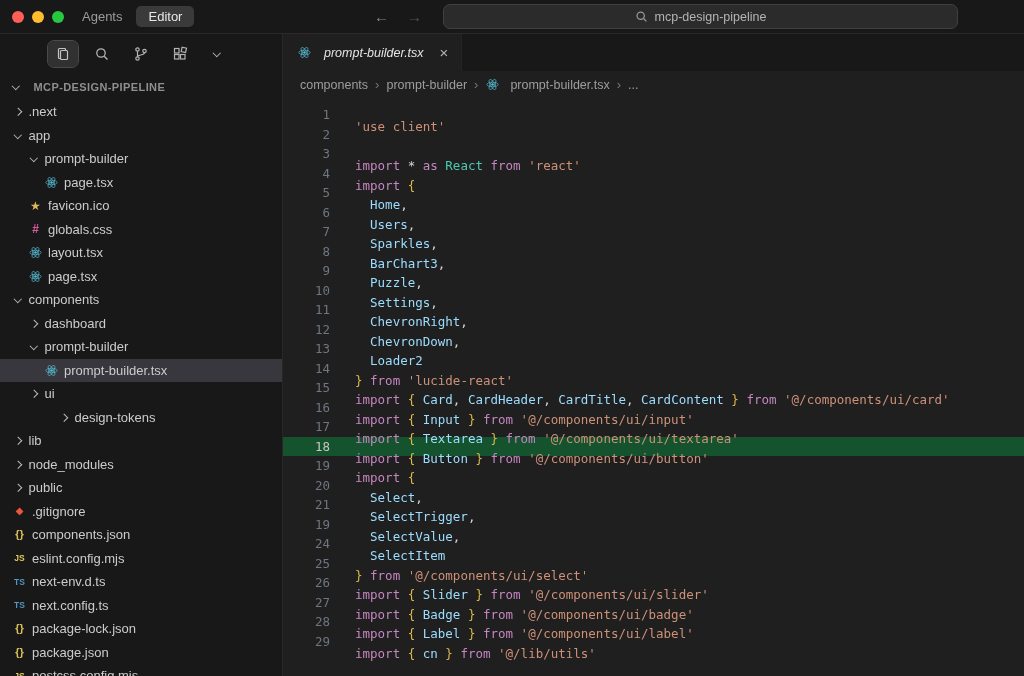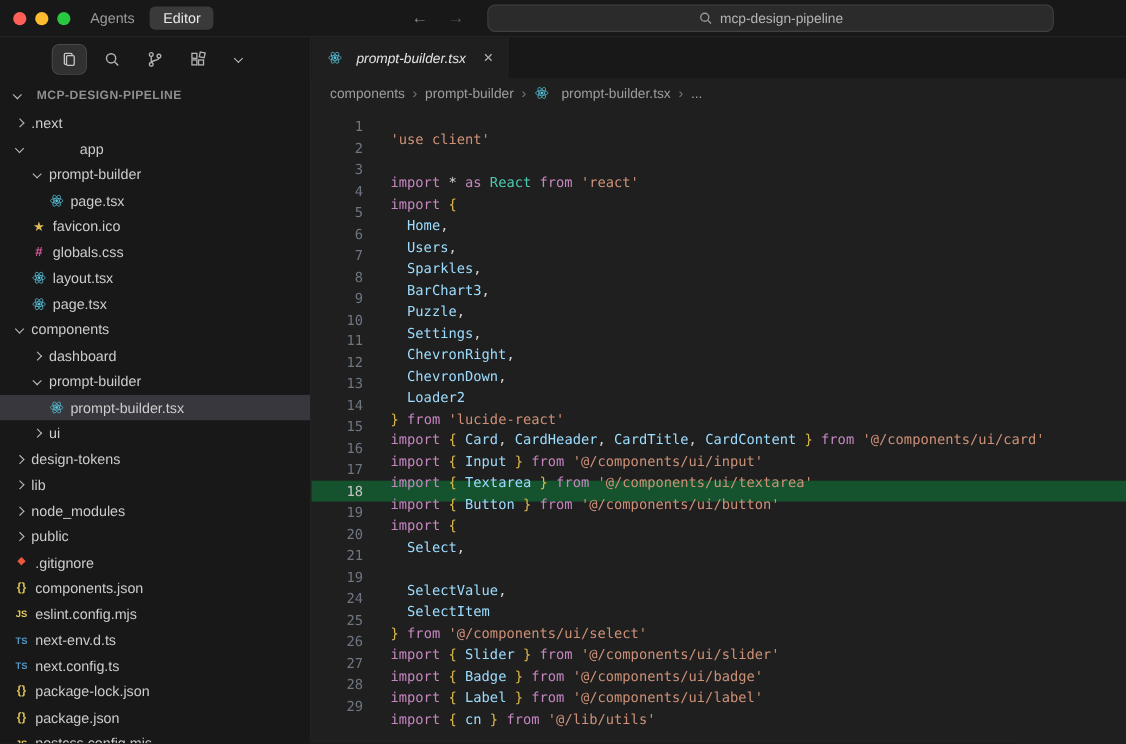--- a/index.html
+++ b/index.html
@@ -138,21 +138,21 @@
       <div class="section-header">
         <span class="chev down"></span>
         <span class="section-title">MCP-DESIGN-PIPELINE</span>
       </div>
 
       <div class="file-tree">
           <div class="tree-row" style="padding-left: 12px;">
             <span class="chev"></span>
             <span class="tree-label">.next</span>
           </div>
-          <div class="tree-row" style="padding-left: 12px; gap: 44px;">
+          <div class="tree-row" style="padding-left: 12px;">
             <span class="chev down"></span>
             <span class="tree-label">app</span>
           </div>
           <div class="tree-row" style="padding-left: 28px;">
             <span class="chev down"></span>
             <span class="tree-label">prompt-builder</span>
           </div>
           <div class="tree-row" style="padding-left: 44px;">
             <span class="file-icon ic-react">
               <svg viewBox="-11 -11 22 22" width="13" height="13">
@@ -222,21 +222,21 @@
                   <ellipse rx="9.5" ry="3.8" transform="rotate(120)"></ellipse>
                 </g>
               </svg>
             </span>
             <span class="tree-label">prompt-builder.tsx</span>
           </div>
           <div class="tree-row" style="padding-left: 28px;">
             <span class="chev"></span>
             <span class="tree-label">ui</span>
           </div>
-          <div class="tree-row" style="padding-left: 12px;">
+          <div class="tree-row" style="padding-left: 12px; margin-left: 46px;">
             <span class="chev"></span>
             <span class="tree-label">design-tokens</span>
           </div>
           <div class="tree-row" style="padding-left: 12px;">
             <span class="chev"></span>
             <span class="tree-label">lib</span>
           </div>
           <div class="tree-row" style="padding-left: 12px;">
             <span class="chev"></span>
             <span class="tree-label">node_modules</span>
@@ -338,21 +338,21 @@
           <div class="code-line"><span class="gutter">11</span><span class="code-text"><span class="tok-v">  ChevronRight</span><span class="tok-p">,</span></span></div>
           <div class="code-line"><span class="gutter">12</span><span class="code-text"><span class="tok-v">  ChevronDown</span><span class="tok-p">,</span></span></div>
           <div class="code-line"><span class="gutter">13</span><span class="code-text"><span class="tok-v">  Loader2</span></span></div>
           <div class="code-line"><span class="gutter">14</span><span class="code-text"><span class="tok-b">} </span><span class="tok-k">from </span><span class="tok-s">'lucide-react'</span></span></div>
           <div class="code-line"><span class="gutter">15</span><span class="code-text"><span class="tok-k">import </span><span class="tok-b">{ </span><span class="tok-v">Card</span><span class="tok-p">, </span><span class="tok-v">CardHeader</span><span class="tok-p">, </span><span class="tok-v">CardTitle</span><span class="tok-p">, </span><span class="tok-v">CardContent</span><span class="tok-b"> } </span><span class="tok-k">from </span><span class="tok-s">'@/components/ui/card'</span></span></div>
           <div class="code-line"><span class="gutter">16</span><span class="code-text"><span class="tok-k">import </span><span class="tok-b">{ </span><span class="tok-v">Input</span><span class="tok-b"> } </span><span class="tok-k">from </span><span class="tok-s">'@/components/ui/input'</span></span></div>
           <div class="code-line"><span class="gutter">17</span><span class="code-text"><span class="tok-k">import </span><span class="tok-b">{ </span><span class="tok-v">Textarea</span><span class="tok-b"> } </span><span class="tok-k">from </span><span class="tok-s">'@/components/ui/textarea'</span></span></div>
           <div class="code-line active"><span class="gutter">18</span><span class="code-text"><span class="tok-k">import </span><span class="tok-b">{ </span><span class="tok-v">Button</span><span class="tok-b"> } </span><span class="tok-k">from </span><span class="tok-s">'@/components/ui/button'</span></span></div>
           <div class="code-line"><span class="gutter">19</span><span class="code-text"><span class="tok-k">import </span><span class="tok-b">{</span></span></div>
           <div class="code-line"><span class="gutter">20</span><span class="code-text"><span class="tok-v">  Select</span><span class="tok-p">,</span></span></div>
-          <div class="code-line"><span class="gutter">21</span></div>
+          <div class="code-line"><span class="gutter">21</span><span class="code-text"><span class="tok-v">  SelectTrigger</span><span class="tok-p">,</span></span></div>
           <div class="code-line"><span class="gutter">19</span><span class="code-text"><span class="tok-v">  SelectValue</span><span class="tok-p">,</span></span></div>
           <div class="code-line"><span class="gutter">24</span><span class="code-text"><span class="tok-v">  SelectItem</span></span></div>
           <div class="code-line"><span class="gutter">25</span><span class="code-text"><span class="tok-b">} </span><span class="tok-k">from </span><span class="tok-s">'@/components/ui/select'</span></span></div>
           <div class="code-line"><span class="gutter">26</span><span class="code-text"><span class="tok-k">import </span><span class="tok-b">{ </span><span class="tok-v">Slider</span><span class="tok-b"> } </span><span class="tok-k">from </span><span class="tok-s">'@/components/ui/slider'</span></span></div>
           <div class="code-line"><span class="gutter">27</span><span class="code-text"><span class="tok-k">import </span><span class="tok-b">{ </span><span class="tok-v">Badge</span><span class="tok-b"> } </span><span class="tok-k">from </span><span class="tok-s">'@/components/ui/badge'</span></span></div>
           <div class="code-line"><span class="gutter">28</span><span class="code-text"><span class="tok-k">import </span><span class="tok-b">{ </span><span class="tok-v">Label</span><span class="tok-b"> } </span><span class="tok-k">from </span><span class="tok-s">'@/components/ui/label'</span></span></div>
           <div class="code-line"><span class="gutter">29</span><span class="code-text"><span class="tok-k">import </span><span class="tok-b">{ </span><span class="tok-v">cn</span><span class="tok-b"> } </span><span class="tok-k">from </span><span class="tok-s">'@/lib/utils'</span></span></div>
         </div>
     </div>
 

